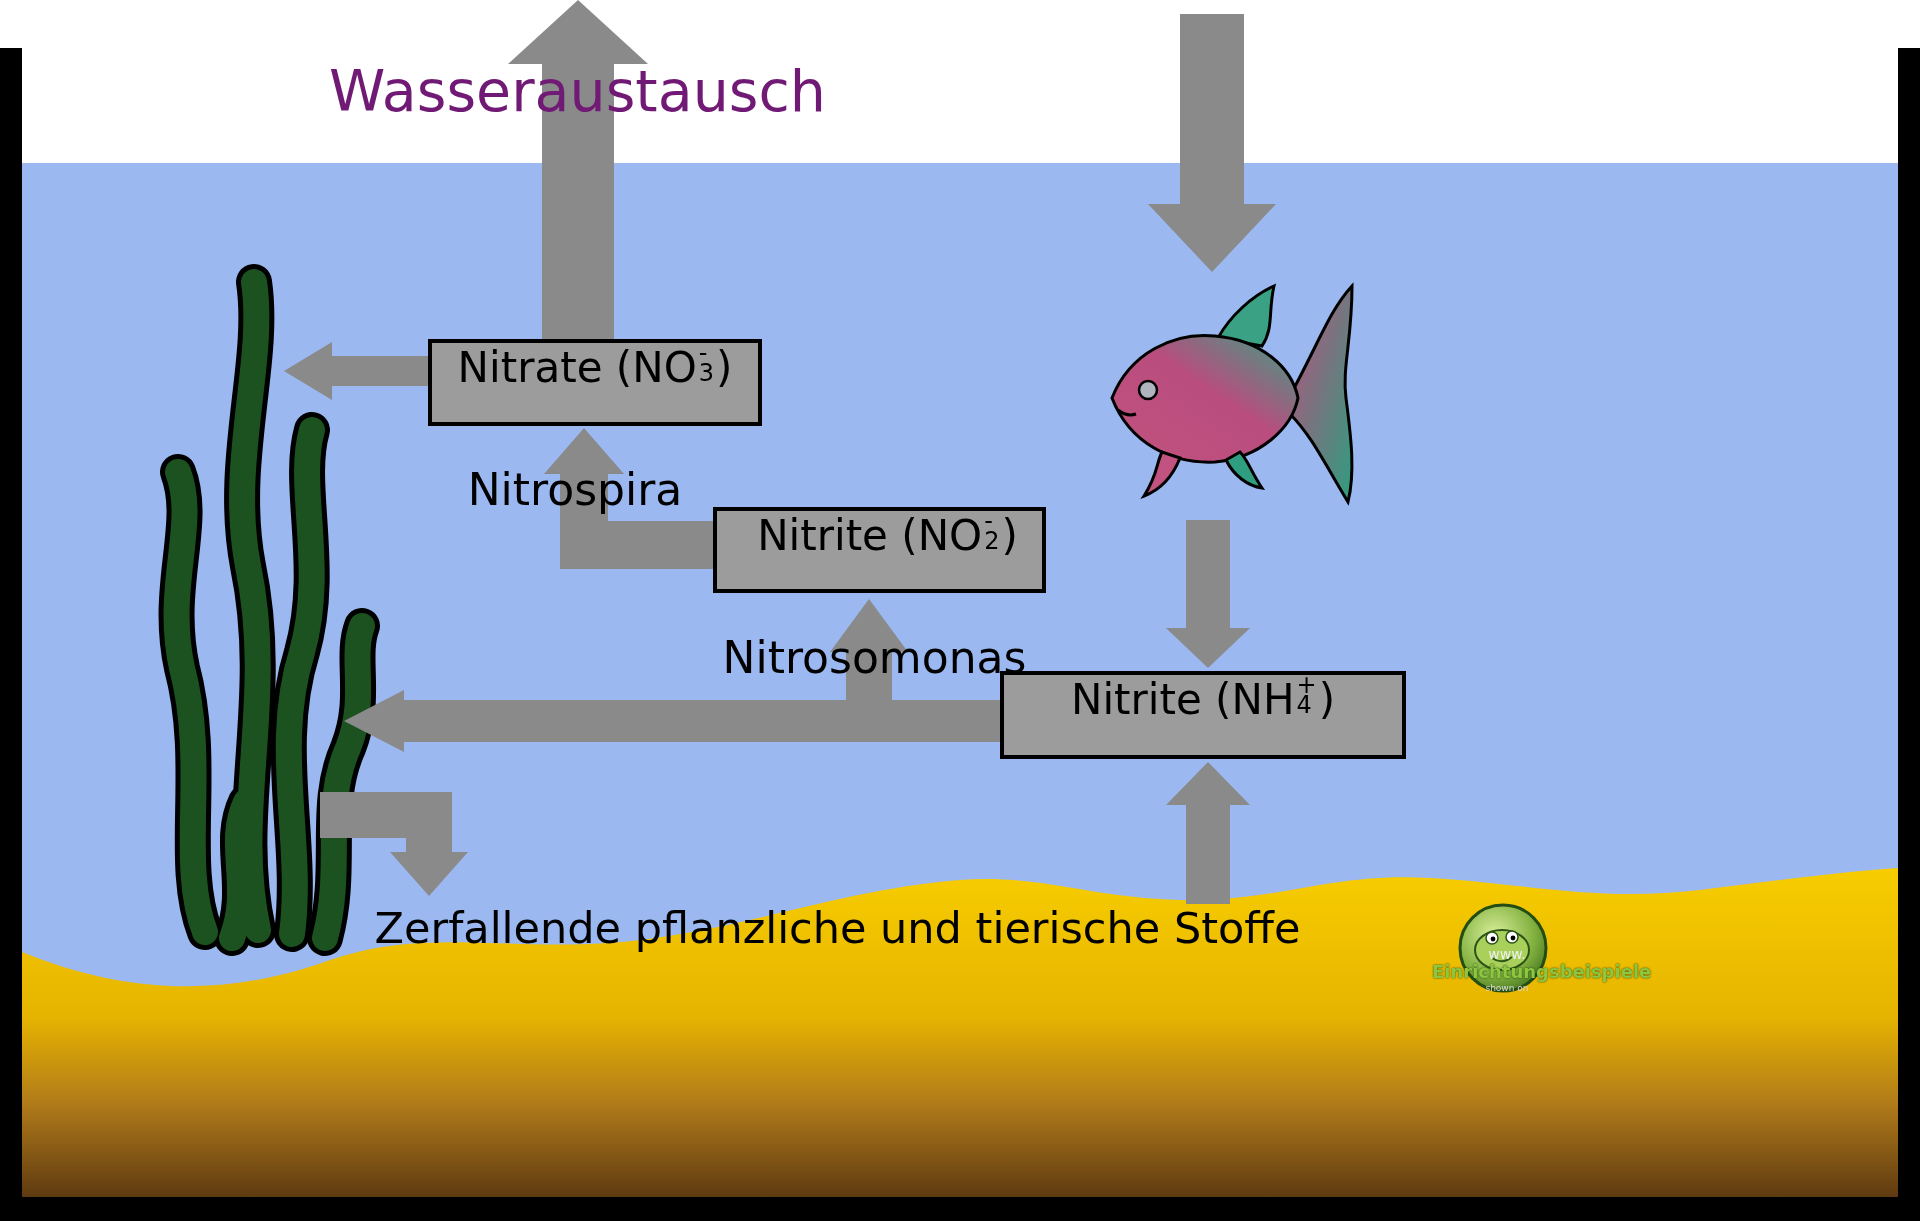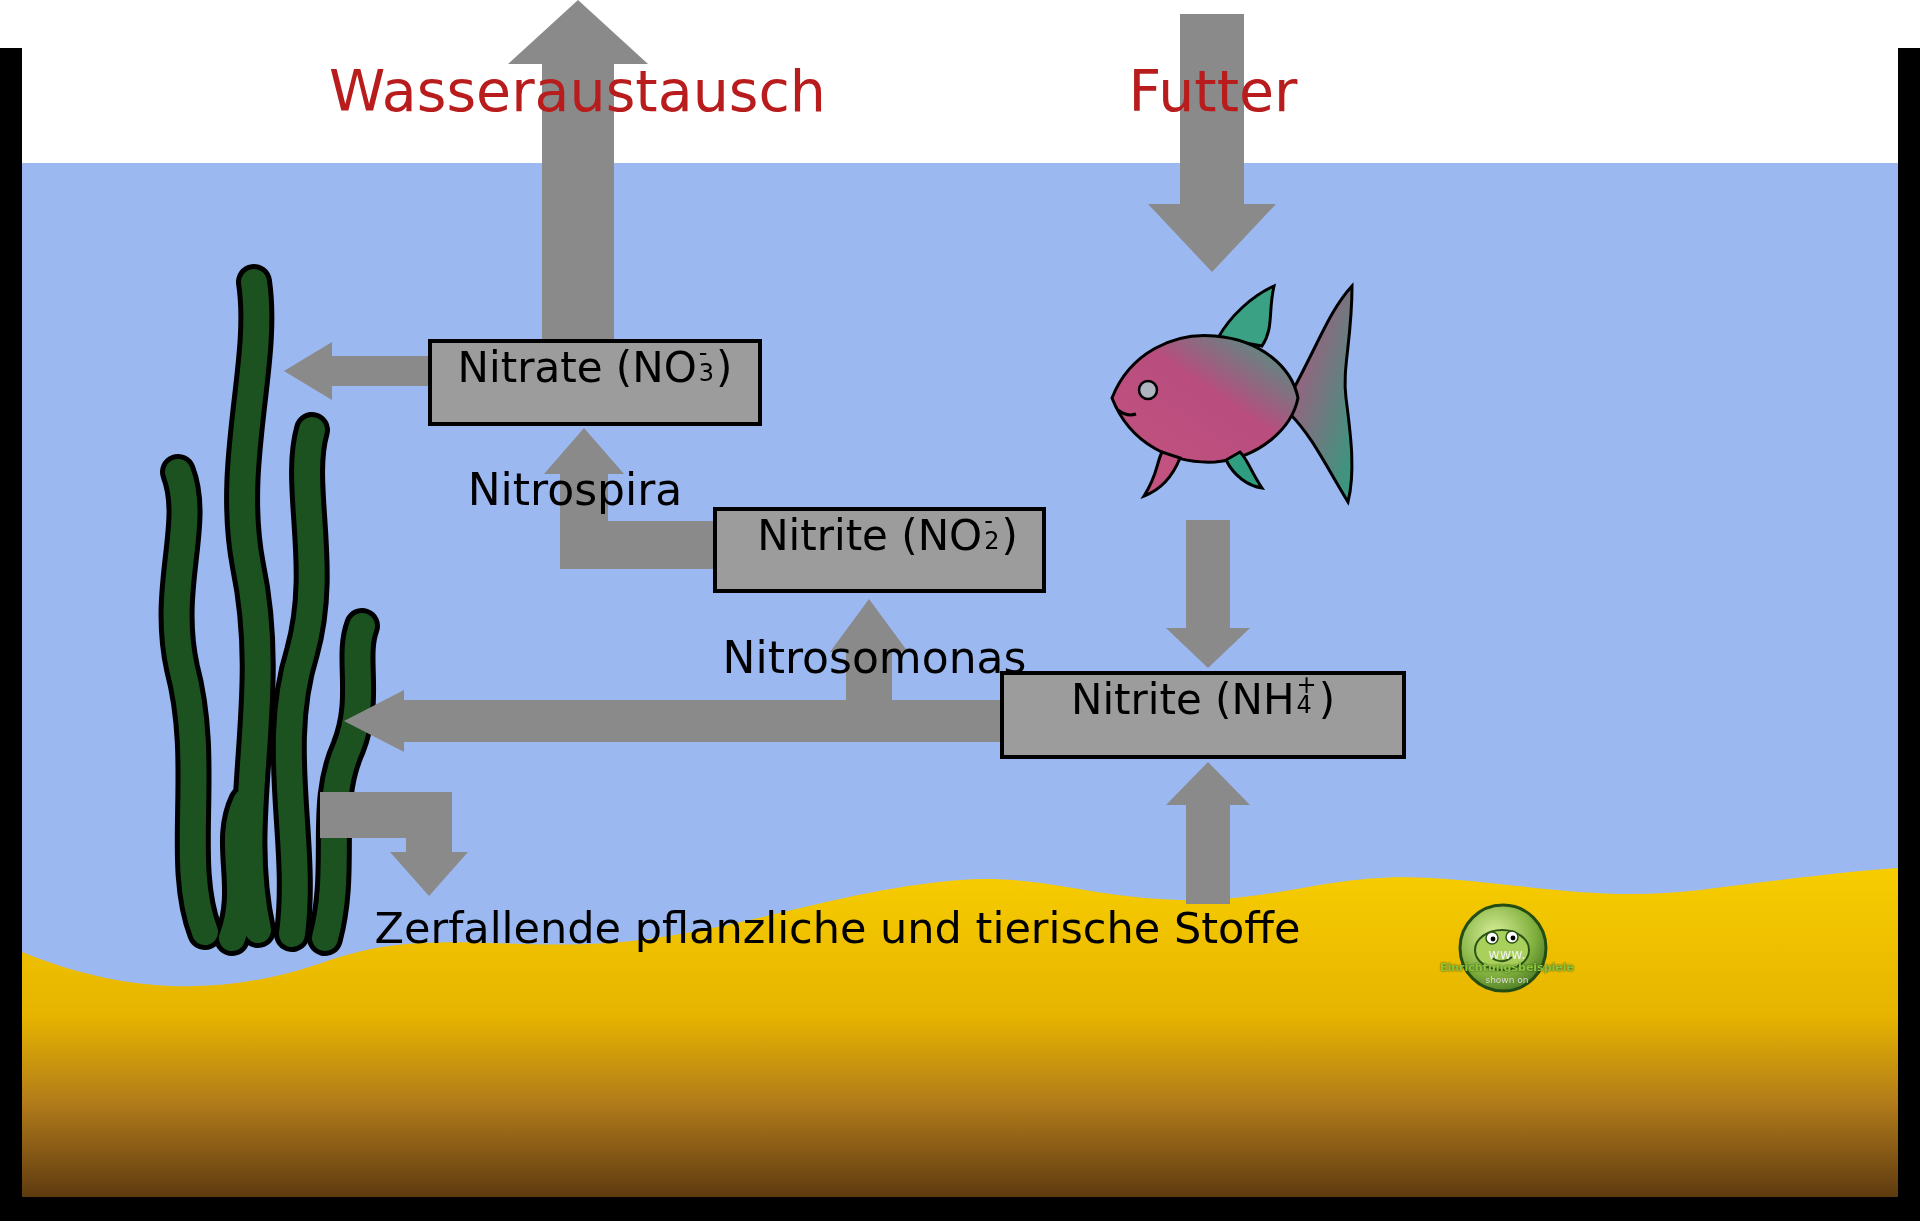--- a/index.html
+++ b/index.html
@@ -7,39 +7,39 @@
     position:relative;width:1920px;height:1221px;background:#ffffff;
     font-family:"DejaVu Sans","Liberation Sans",sans-serif;overflow:hidden;color:#000;
   }
   .abs{position:absolute;}
   .frame{background:#000;}
   .frame-left{left:0;top:48px;width:22px;height:1173px;}
   .frame-right{left:1898px;top:48px;width:22px;height:1173px;}
   .frame-bottom{left:0;top:1197px;width:1920px;height:24px;}
   .water{left:22px;top:163px;width:1876px;height:1034px;background:#9cb8f0;}
   svg.layer{position:absolute;left:0;top:0;width:1920px;height:1221px;pointer-events:none;}
-  .title{position:absolute;text-align:center;color:#b91c1c;}
+  .title{position:absolute;text-align:center;color:#701a75;}
   .t-wasser{left:285px;top:58px;width:585px;font-size:57px;}
   .t-futter{left:1078px;top:58px;width:270px;font-size:57px;}
   .lbl{position:absolute;text-align:center;color:#000;}
   .l-nitrospira{left:450px;top:464px;width:250px;font-size:44px;}
   .l-nitrosomonas{left:712px;top:632px;width:325px;font-size:44px;}
   .l-sediment{left:370px;top:903px;width:935px;font-size:43px;}
   .chem-box{
     position:absolute;background:#9c9c9c;border:4px solid #000;box-sizing:border-box;
     display:flex;align-items:flex-start;justify-content:center;font-size:42px;color:#000;white-space:nowrap;
   }
   .box-nitrate{left:428px;top:339px;width:334px;height:87px;}
   .box-nitrite{left:713px;top:507px;width:333px;height:86px;padding-left:16px;}
   .box-ammonium{left:1000px;top:671px;width:406px;height:88px;}
   .stack{display:inline-block;text-align:left;margin:0 2px;font-size:24px;line-height:20px;vertical-align:-9px;}
   .stack span{display:block;}
   .wm-text{position:absolute;left:1432px;top:946px;width:150px;text-align:center;line-height:1.15;}
   .wm1{font-size:14px;color:#efefef;}
-  .wm2{font-size:11px;font-weight:bold;color:#8dc63f;text-shadow:0 0 2px #1d3a0e;}
+  .wm2{font-size:18px;font-weight:bold;color:#8dc63f;text-shadow:0 0 2px #1d3a0e;}
   .wm3{font-size:9px;color:#d8d8d8;}
 </style>
 </head>
 <body>
 
 <div class="stage">
 
   <div class="abs water"></div>
 
   <div class="abs frame frame-left"></div>
@@ -171,21 +171,20 @@
       <ellipse cx="1502" cy="950" rx="27" ry="20" fill="#a8d05a" stroke="#2c5316" stroke-width="2"></ellipse>
       <circle cx="1492" cy="938" r="6" fill="#fff" stroke="#2c5316" stroke-width="1.5"></circle>
       <circle cx="1512" cy="937" r="6" fill="#fff" stroke="#2c5316" stroke-width="1.5"></circle>
       <circle cx="1493" cy="939" r="2.4" fill="#000" stroke="none"></circle>
       <circle cx="1513" cy="938" r="2.4" fill="#000" stroke="none"></circle>
       <path d="M 1492 958 q 10 7 20 -1" fill="none" stroke="#2c5316" stroke-width="2"></path>
     </g>
   </svg>
 
   <div class="title t-wasser">Wasseraustausch</div>
-  <div class="title t-futter">Futter</div>
 
   <div class="lbl l-nitrosomonas">Nitrosomonas</div>
   <div class="lbl l-nitrospira">Nitrospira</div>
   <div class="lbl l-sediment">Zerfallende pflanzliche und tierische Stoffe</div>
 
   <div class="chem-box box-nitrate">
     <span>Nitrate (NO</span>
       <span class="stack">
         <span class="sup">-</span>
         <span class="sub">3</span>

